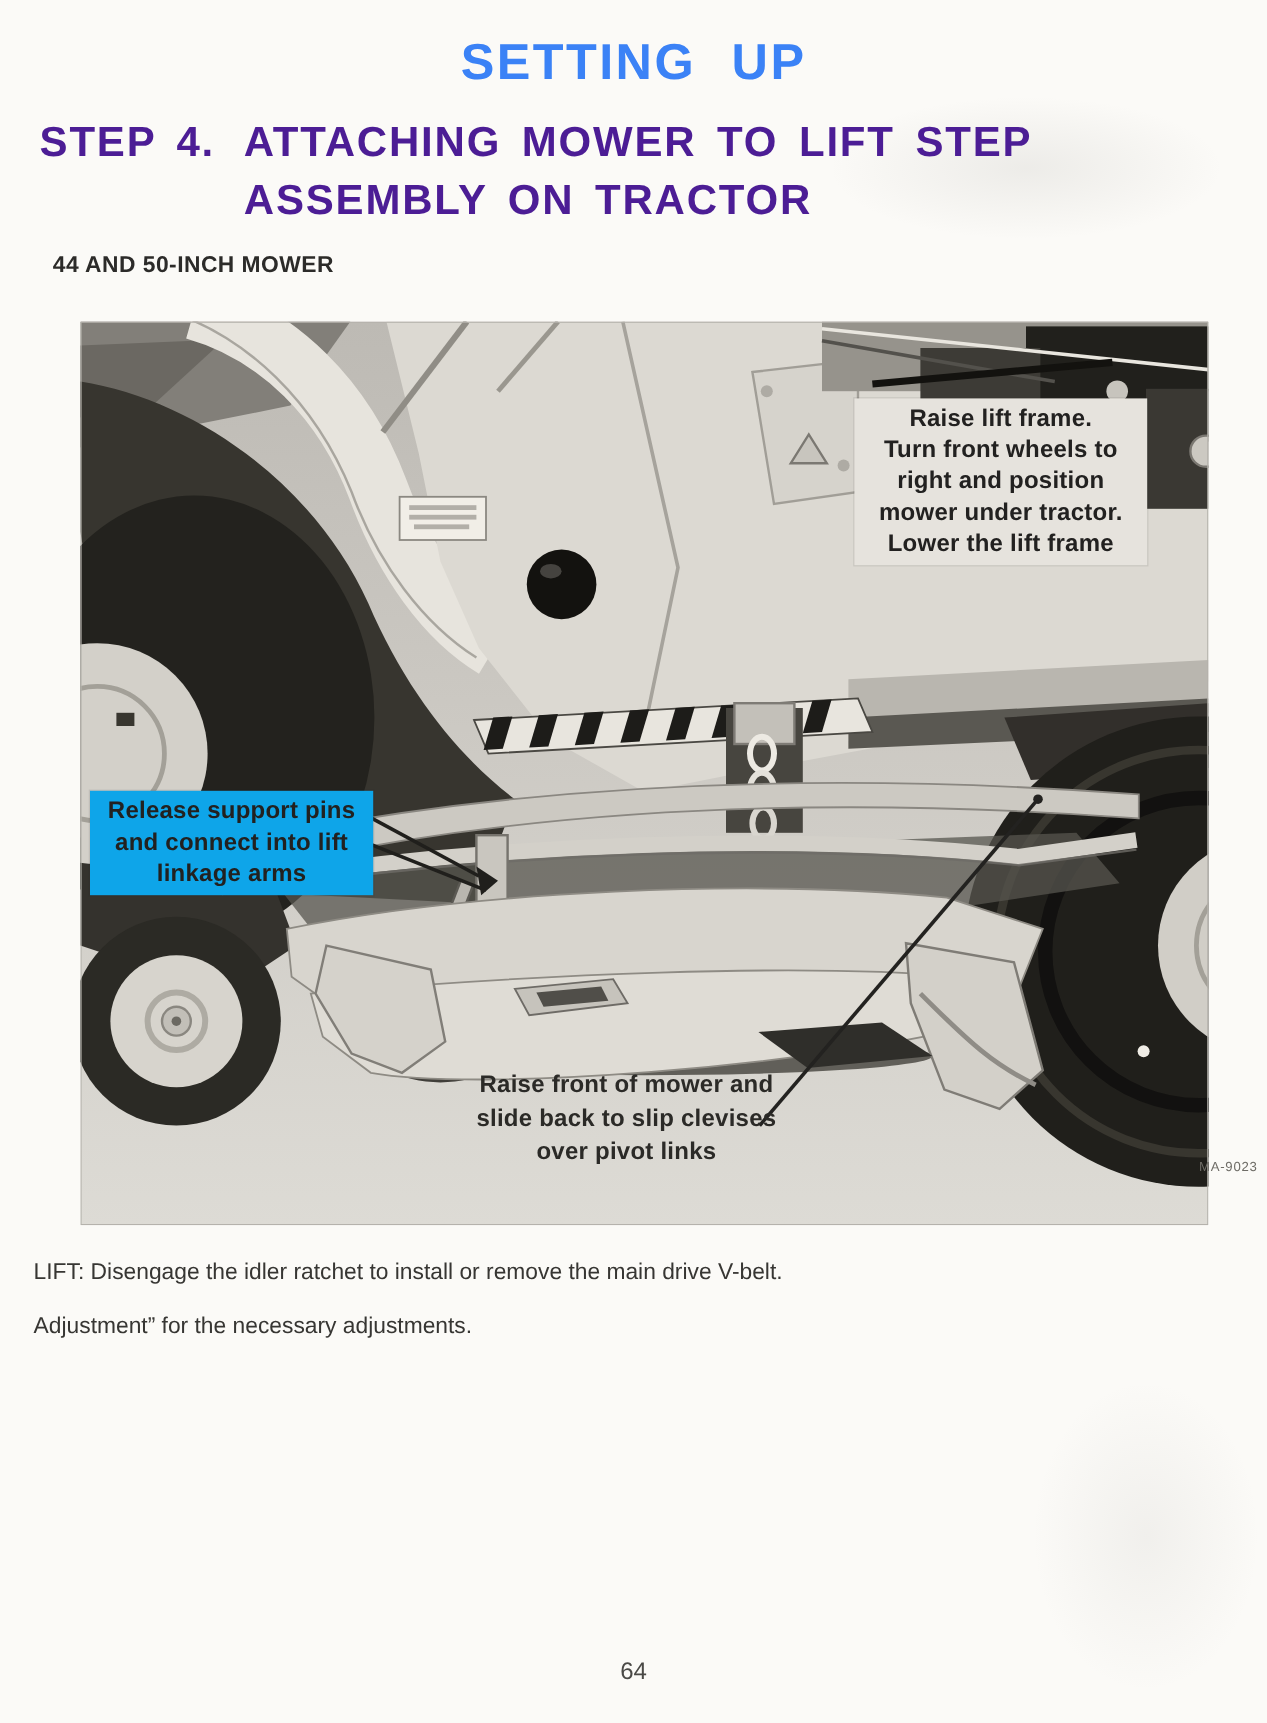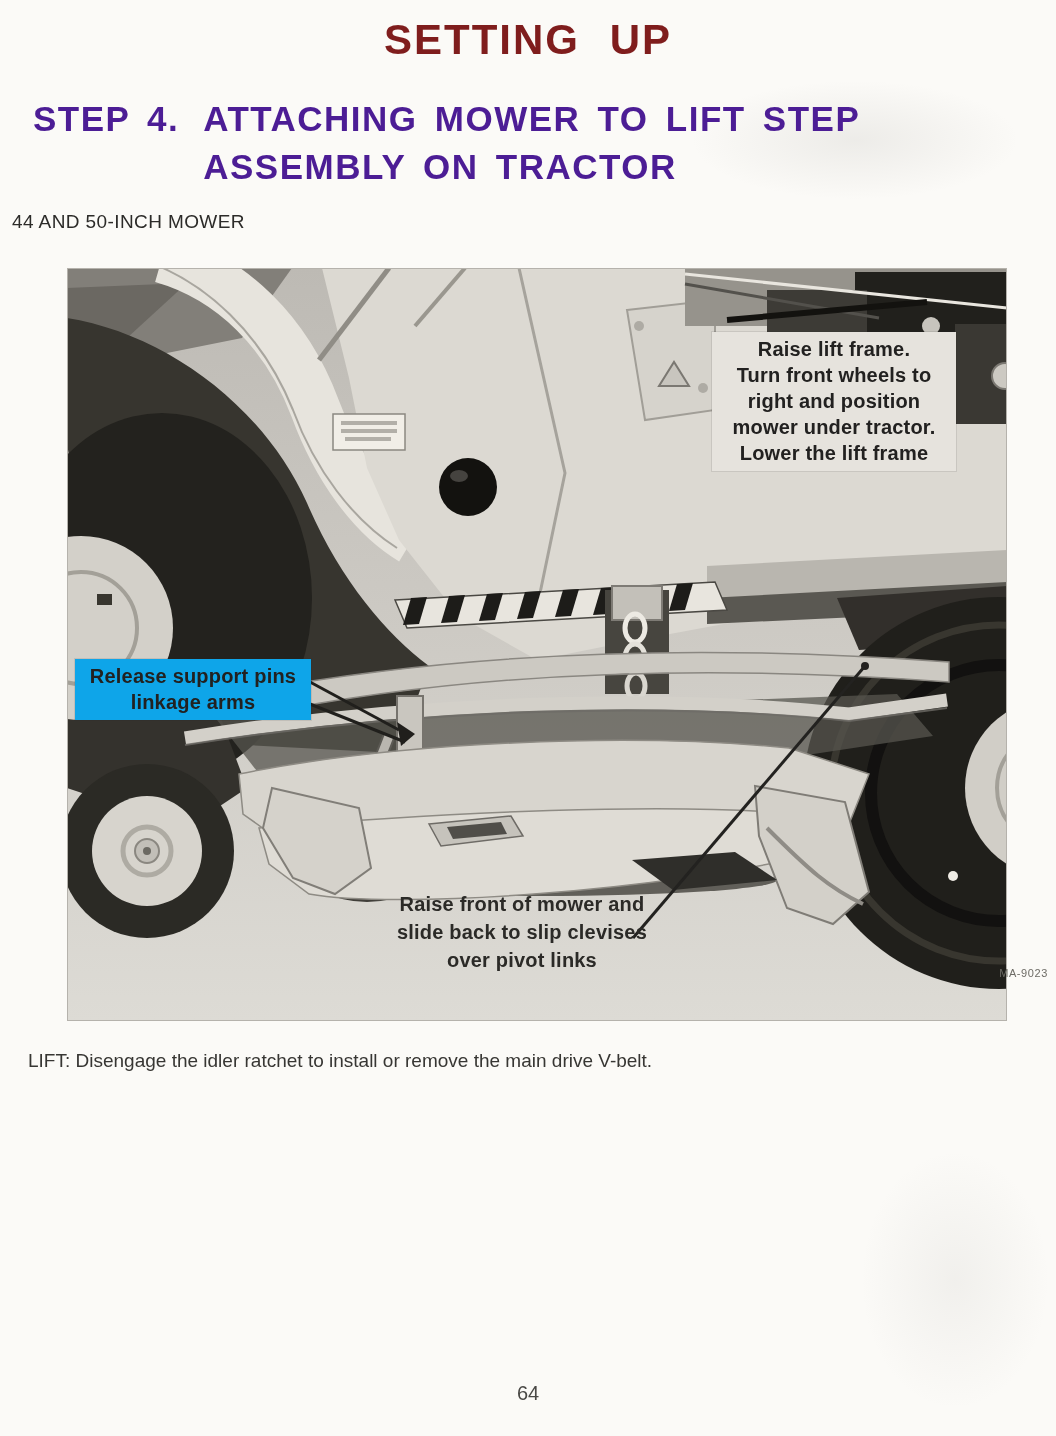--- a/index.html
+++ b/index.html
@@ -8,35 +8,35 @@
     background:#fbfaf7; overflow:hidden;
     font-family:"Liberation Sans", sans-serif; color:#2e2d2b;
   }
   .ghost { position:absolute; border-radius:40%; pointer-events:none; }
   .g1 { left:690px; top:80px; width:330px; height:120px;
         background:radial-gradient(ellipse at center, rgba(150,148,142,0.14), rgba(150,148,142,0) 70%); }
   .g2 { left:860px; top:1150px; width:190px; height:260px;
         background:radial-gradient(ellipse at center, rgba(150,148,142,0.10), rgba(150,148,142,0) 70%); }
 
   .title {
-    position:absolute; top:16px; left:0; right:0; text-align:center;
+    position:absolute; top:28px; left:0; right:0; text-align:center;
     font-size:42px; font-weight:700; letter-spacing:2px; word-spacing:16px;
-    color:#7f1d1d; margin:0;
+    color:#3b82f6; margin:0;
   }
   .step {
     position:absolute; top:95px; left:33px; display:flex;
     font-size:35px; font-weight:700; letter-spacing:1.5px; word-spacing:6px;
     color:#4c1d95;
   }
   .step-prefix { margin-right:24px; white-space:nowrap; line-height:48px; }
   .step-lines { display:flex; flex-direction:column; align-items:flex-start; }
   .step-lines span { line-height:48px; white-space:nowrap; }
   .section-label {
-    position:absolute; top:211px; left:12px;
-    font-size:19px; font-weight:400; letter-spacing:0.4px; color:#2c2b29;
+    position:absolute; top:211px; left:44px;
+    font-size:19px; font-weight:700; letter-spacing:0.4px; color:#2c2b29;
   }
 
   .photo { position:absolute; left:55px; top:256px; width:996px; height:753px; margin:12px; }
   .photo svg { position:absolute; left:0; top:0; }
 
   .callout {
     position:absolute; font-weight:700; font-size:20px; line-height:26px;
     text-align:center; color:#222120; letter-spacing:0.2px;
   }
   .c1 { left:645px; top:64px;  width:244px; background:#e6e3dd; padding:4px 0 5px; box-shadow:0 0 0 1px rgba(40,40,36,0.10); }
@@ -230,34 +230,36 @@
     <div class="callout c1">
       <div>Raise lift frame.</div>
       <div>Turn front wheels to</div>
       <div>right and position</div>
       <div>mower under tractor.</div>
       <div>Lower the lift frame</div>
     </div>
 
     <div class="callout c2">
       <div>Release support pins</div>
+      <div>and connect into lift</div>
       <div>linkage arms</div>
     </div>
 
     <div class="callout c3">
       <div>Raise front of mower and</div>
       <div>slide back to slip clevises</div>
       <div>over pivot links</div>
     </div>
 
     <div class="photo-code">MA-9023</div>
   </figure>
 
   <p class="note">
     <span>LIFT:</span>
     <span>Disengage the idler ratchet to install or remove the main drive V-belt.</span>
   </p>
 
   <p class="refer">
+    <span class="l2">Adjustment” for the necessary adjustments.</span>
   </p>
 
   <div class="page-number">64</div>
 </div>
 
 </body></html>

